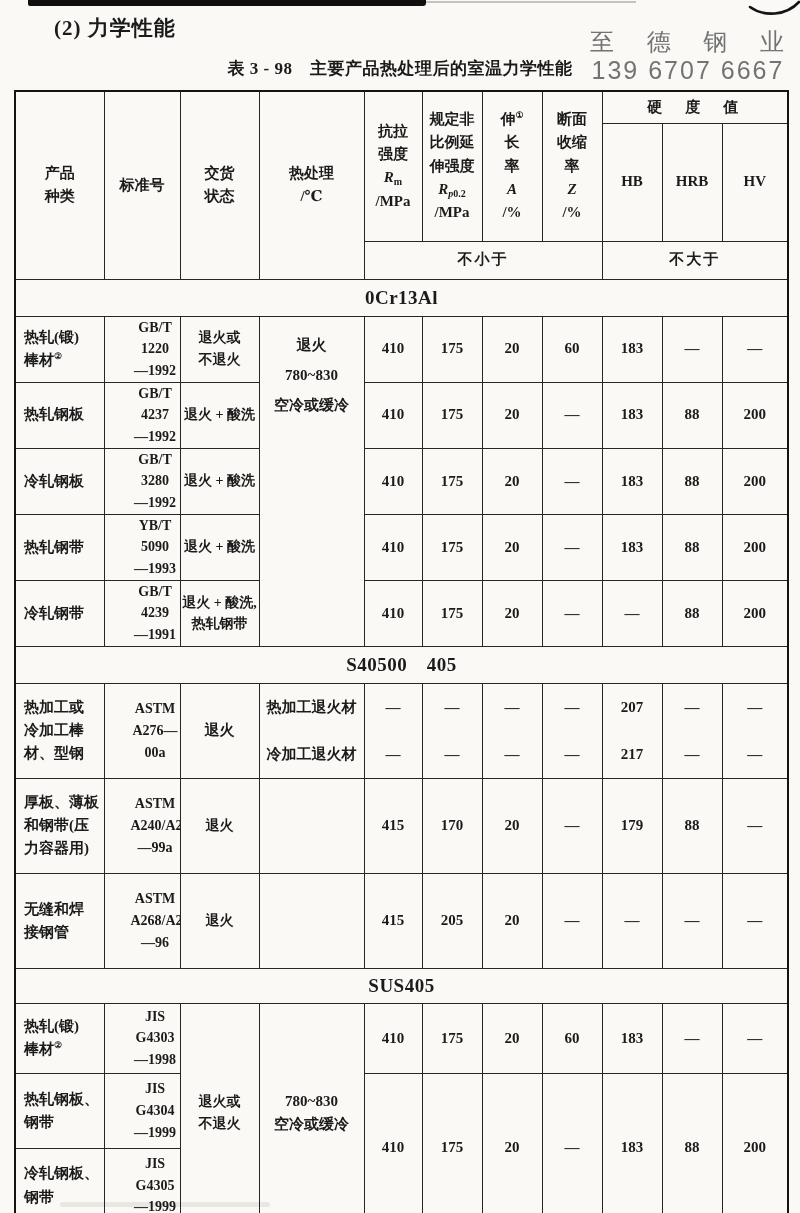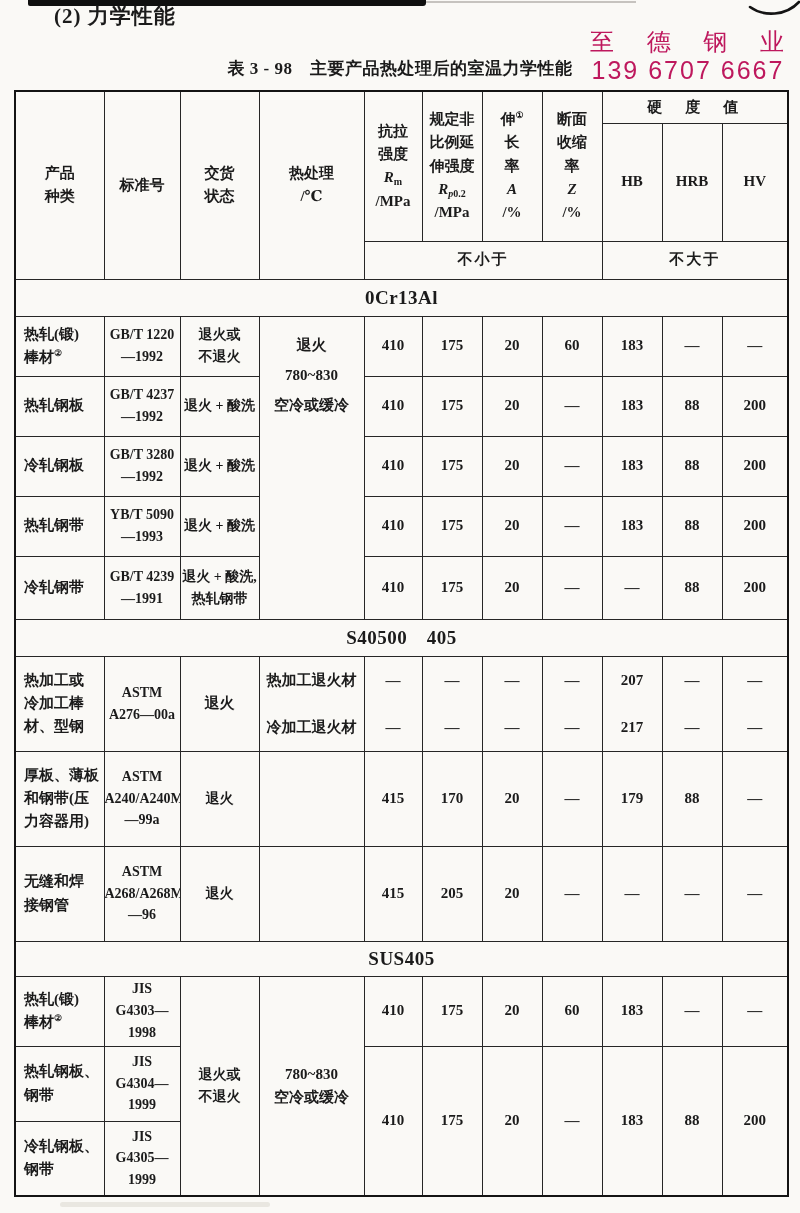--- a/index.html
+++ b/index.html
@@ -10,24 +10,24 @@
     font-family:"Liberation Serif","DejaVu Serif",serif;
     color:#1b1b1b;
     overflow:hidden;
   }
   
   .top-smudge { position:absolute; left:28px; top:0; width:398px; height:6px; background:#101010; border-radius:0 0 3px 2px; }
   .top-smudge-thin { position:absolute; left:426px; top:1px; width:210px; height:2px; background:#9a9892; opacity:.55; }
   .curl-mark { position:absolute; right:0; top:0; width:100px; height:24px; }
   .bottom-smudge { position:absolute; left:60px; top:1202px; width:210px; height:5px; background:#e9e7e1; border-radius:3px; }
 
-  .heading { position:absolute; left:54px; top:2px; font-size:21px; font-weight:700; letter-spacing:1px; }
+  .heading { position:absolute; left:54px; top:14px; font-size:21px; font-weight:700; letter-spacing:1px; }
   .caption { position:absolute; left:0; top:57px; width:100%; text-align:center; font-size:17px; font-weight:700; letter-spacing:.5px; }
 
-  .watermark { position:absolute; right:16px; top:28px; text-align:right; font-family:"Liberation Sans","DejaVu Sans",sans-serif; color:#be185d; line-height:1.15; font-weight:400; }
+  .watermark { position:absolute; right:16px; top:28px; text-align:right; font-family:"Liberation Sans","DejaVu Sans",sans-serif; color:#737373; line-height:1.15; font-weight:400; }
   .wm1 { font-size:24px; letter-spacing:13px; margin-right:-13px; }
   .wm2 { font-size:25px; letter-spacing:2px; margin-right:-2px;text-align:center; }
 
   .tbl-wrap { position:absolute; left:14px; top:90px; }
   table { border-collapse:collapse; table-layout:fixed; width:773px; border:2.5px solid #141414; }
   th,td {
     border:1.5px solid #262626;
     text-align:center;
     vertical-align:middle;
     font-size:15px;
@@ -36,21 +36,21 @@
     line-height:1.55;
     overflow:hidden;
   }
   th { font-weight:700; }
   th div, td div { line-height:1.55; }
   .hard { letter-spacing:4px; }
   .lim { letter-spacing:2px; }
   .sec { letter-spacing:.5px; font-size:19px;text-align:center; }
   .pl { text-align:left; padding-left:8px; }
   .ml { line-height:1.55; }
-  .std { font-size:14px; }
+  .std { font-size:14px;padding-left:26px; }
   .dlv { font-size:14px;margin-top:16px; }
   .top { vertical-align:top; padding-top:13px; }
   .top div { line-height:2.0; }
   .bh { border-bottom-style:hidden; }  
   i { font-style:italic; font-family:"Liberation Serif","DejaVu Serif",serif; }
   sub { font-size:10px; vertical-align:-3px; font-weight:700; }
   sup { font-size:9px; vertical-align:6px; font-weight:700; }
 </style>
 </head>
 <body>

